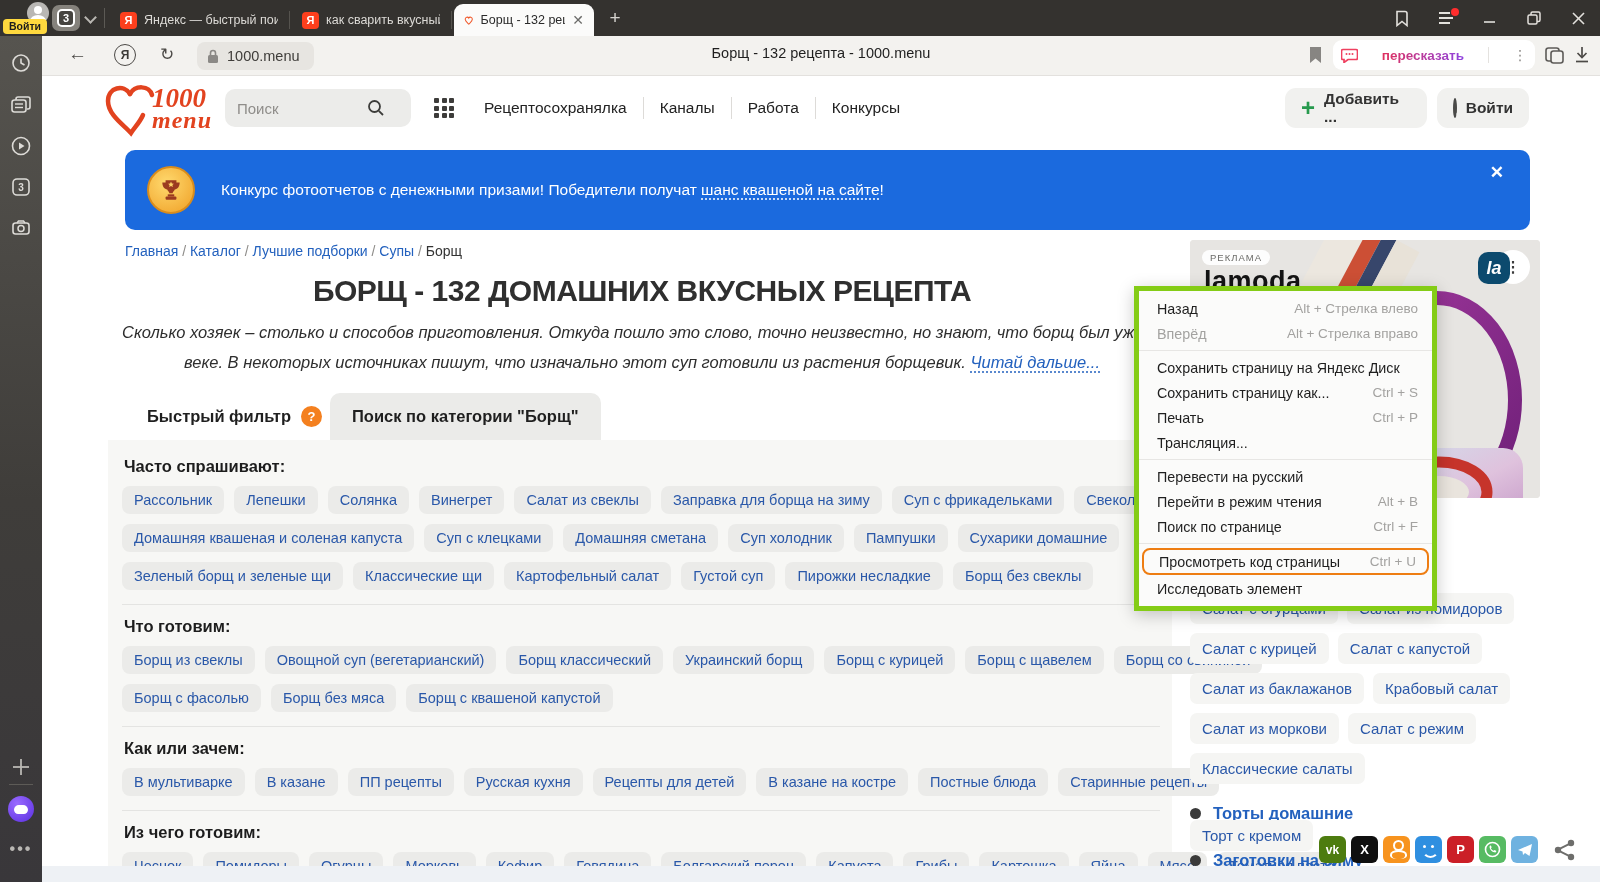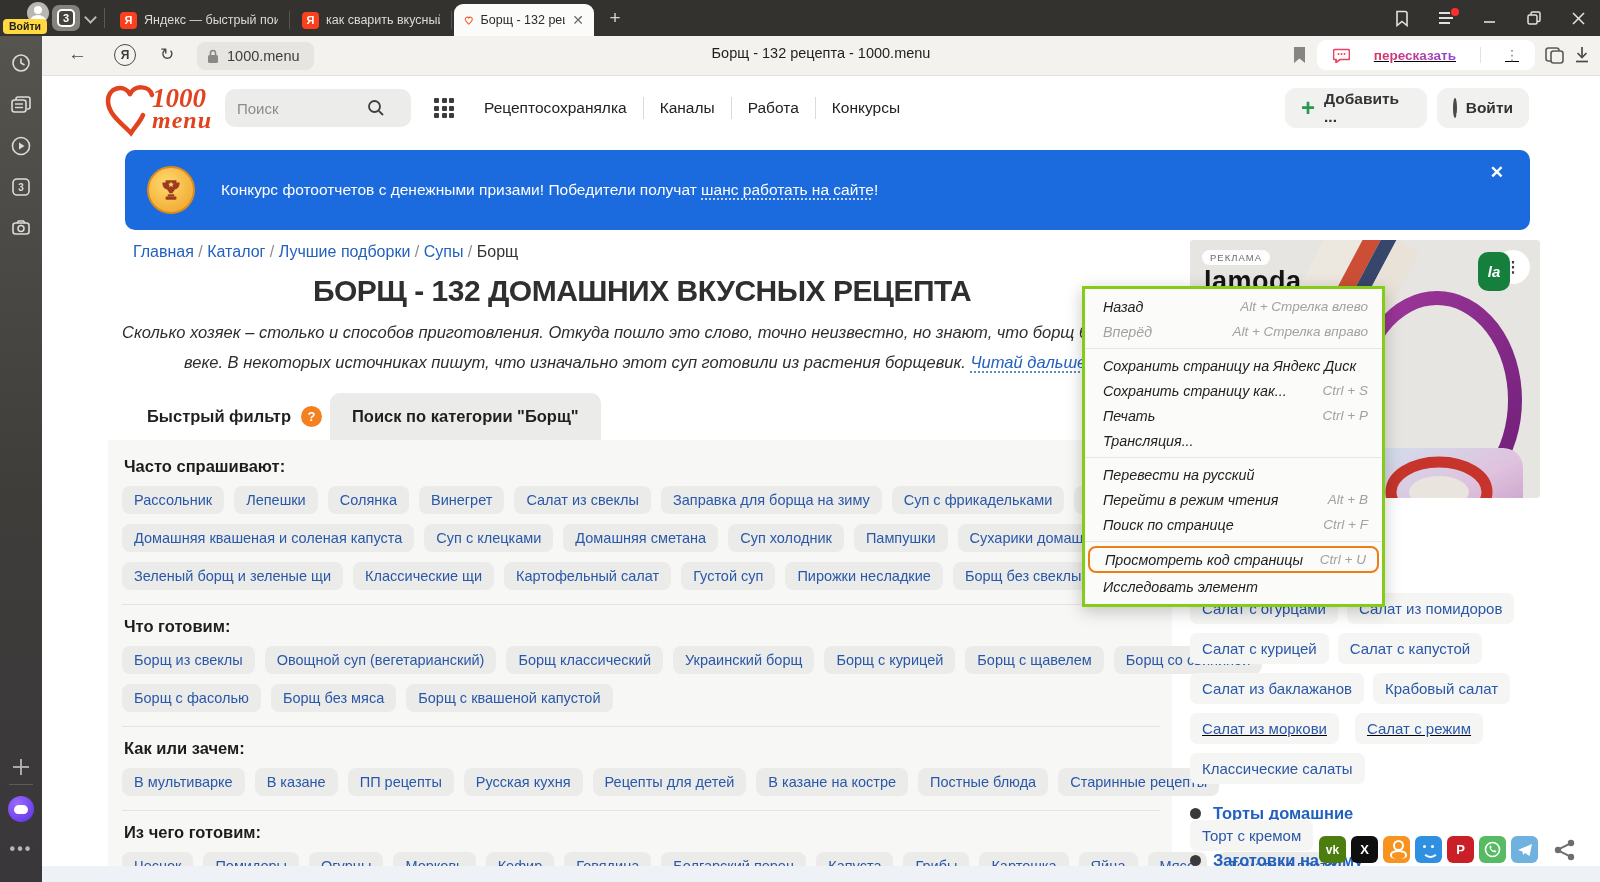--- a/index.html
+++ b/index.html
@@ -56,21 +56,21 @@
   .ya-circle { left:72px; top:8px; width:22px; height:22px; border:1.6px solid #4c4a47; border-radius:50%;
     font-size:12px; font-weight:bold; color:#3c3a37; display:flex; align-items:center; justify-content:center; }
   .reload { left:118px; font-size:17px; top:8px; }
   .url-pill { position:absolute; left:155px; top:6px; height:28px; background:#e7e5e1;
     border-radius:8px; display:flex; align-items:center; padding:0 14px 0 10px; gap:8px; }
   .url-text { font-size:14.5px; color:#3f3d3a; }
   .win-title { position:absolute; left:0; top:9px; width:100%; text-align:center; font-size:14.5px;
     color:#1f1f1f; pointer-events:none; }
   .ab-right { position:absolute; right:10px; top:4px; display:flex; align-items:center; gap:10px; }
   .retell { background:#fff; border-radius:9px; height:30px; display:flex; align-items:center;
-    padding:0 16px; gap:24px;text-decoration:underline; }
+    padding:0 8px; gap:24px; }
   .retell-txt { font-size:13.5px; font-weight:bold; background:linear-gradient(90deg,#e0315e,#8f44e0);
     -webkit-background-clip:text; background-clip:text; -webkit-text-fill-color:transparent; color:#c23a8a; }
   .retell-sep { width:1px; height:16px; background:#e4e2df; }
   .vdots { color:#8b8986; font-size:14px; letter-spacing:0; }
 
   
   .lsidebar { position:absolute; left:0; top:36px; width:42px; height:846px; z-index:50;
     background:linear-gradient(180deg,#56544f 0%,#3f3d3a 55%,#39373a 100%); }
   .ls-ico { position:absolute; left:8px; width:26px; height:26px; display:flex; align-items:center;
     justify-content:center; color:#dddbd7; }
@@ -113,21 +113,21 @@
   .banner { position:absolute; left:83px; top:74px; width:1405px; height:80px; background:#1b6ade;
     border-radius:10px; display:flex; align-items:center; padding-left:22px; gap:26px; }
   .trophy { width:48px; height:48px; border-radius:50%; flex:none;
     background:radial-gradient(circle at 40% 35%,#ffd96e,#ef9f25); border:2px solid #d98c1c;
     display:flex; align-items:center; justify-content:center; }
   .banner-text { color:#fff; font-size:15.5px; }
   .banner-text a { color:#fff; text-decoration:underline dotted; text-underline-offset:4px; }
   .banner-x { position:absolute; right:26px; top:12px; color:#fff; font-size:17px; font-weight:bold; }
 
   
-  .breadcrumb { position:absolute; left:83px; top:167px; font-size:16px;margin-left:8px; }
+  .breadcrumb { position:absolute; left:83px; top:167px; font-size:14px; }
   .crumb { color:#2361be; }
   .crumb:not(:last-child)::after { content:" / "; color:#8e8c89; }
   .crumb:last-child { color:#333; }
   .page-title { position:absolute; left:80px; top:198px; width:1040px; text-align:center;
     font-size:30px; font-weight:bold; color:#2f2f2f; letter-spacing:-0.5px; }
   .desc { position:absolute; left:80px; width:1040px; text-align:center; font-style:italic;
     font-size:16.5px; color:#2e2e2e; white-space:nowrap; }
   .d1 { top:247px; } .d2 { top:277px; }
   .read-more { color:#2361be; text-decoration:underline dotted; text-underline-offset:4px; }
 
@@ -148,22 +148,22 @@
   
   .ad { position:absolute; left:1148px; top:164px; width:350px; height:258px; border-radius:4px;
     overflow:hidden; background:#e7e5e2; }
   .ad-label { position:absolute; left:12px; top:10px; background:rgba(255,255,255,.92); color:#6b6b68;
     font-size:9.5px; letter-spacing:1px; padding:2px 8px; border-radius:9px;text-align:center; }
   .ad-brand { position:absolute; left:14px; top:26px; font-size:27px; font-weight:bold; color:#141414;
     letter-spacing:0.5px; }
   .ad-menu { position:absolute; right:10px; top:10px; width:34px; height:34px; border-radius:50%;
     background:#fff; display:flex; align-items:center; justify-content:center; color:#3c3c3c;
     font-size:15px; font-weight:bold; }
-  .ad-logo { position:absolute; right:30px; top:12px; width:32px; height:39px; border-radius:10px;
-    background:#15803d; color:#fff; font-size:15px; font-style:italic; font-weight:bold;
+  .ad-logo { position:absolute; right:30px; top:12px; width:32px; height:32px; border-radius:10px;
+    background:#0c4a6e; color:#fff; font-size:18px; font-style:italic; font-weight:bold;
     display:flex; align-items:center; justify-content:center; }
   .rchips { position:absolute; left:1148px; top:517px; width:370px; display:flex; flex-wrap:wrap;
     gap:9px; align-content:flex-start; }
   .rchip { background:#f5f5f3; border-radius:7px; padding:7px 12px; font-size:15px; color:#2a58a9;
     white-space:nowrap; }
   .rsec { position:absolute; left:1148px; display:flex; align-items:center; gap:12px; }
   .bullet { width:11px; height:11px; border-radius:50%; background:#3a3a3a; }
   .rsec a { color:#2361be; font-size:16.5px; font-weight:bold; text-decoration:none; }
 
   
@@ -182,22 +182,22 @@
     border-radius:50%; background:#fff; box-shadow:8px 0 0 #fff; }
   .s-mm::after { content:""; position:absolute; left:7px; top:11px; width:13px; height:9px;
     border:2.5px solid #fff; border-top:none; border-left-color:transparent; border-right-color:transparent;
     border-radius:0 0 12px 12px; }
   .s-pin { background:#cb1f27; }
   .s-wa { background:#57bb63; }
   .s-tg { background:#6fb2e0; }
   .share-ico { margin-left:10px; color:#6d6d6b; }
 
   
-  .ctxmenu { position:absolute; left:1040px; top:210px; width:303px; background:#fbfbfa;
-    border:3px solid #84cc16; box-shadow:0 4px 16px rgba(0,0,0,.22); padding:5px 0; z-index:45;font-style:italic; }
+  .ctxmenu { position:absolute; left:1092px; top:210px; width:303px; background:#fbfbfa;
+    border:5px solid #84cc16; box-shadow:0 4px 16px rgba(0,0,0,.22); padding:5px 0; z-index:45; }
   .menu-item { height:25px; display:flex; align-items:center; justify-content:space-between;
     padding:0 14px 0 18px; }
   .mi-label { font-size:14.3px; color:#1f1f1f; }
   .mi-short { font-size:13.5px; color:#a3a2a0; }
   .menu-item.disabled .mi-label { color:#a3a2a0; }
   .menu-item.highlighted { border:2px solid #ee7d12; border-radius:8px; margin:1px 3px;
     padding:0 11px 0 15px; height:27px; }
   .msep { height:1px; background:#e7e6e4; margin:4px 0; }
 
   .bottom-strip { position:absolute; left:0; top:790px; width:1558px; height:16px; background:#eef1f5; }
@@ -408,21 +408,21 @@
   <div class="banner">
     <div class="trophy">
       <svg width="26" height="26" viewBox="0 0 24 24">
         <path fill="#9c3b20" d="M7 3h10v2h3c0 4-2 6-4.5 6.5-.7 1.5-2 2.5-2 3.5h-3c0-1-1.3-2-2-3.5C6 11 4 9 4 5h3z"></path>
         <rect x="9" y="16" width="6" height="2" fill="#9c3b20"></rect>
         <rect x="7" y="18" width="10" height="3" rx="1" fill="#9c3b20"></rect>
         <path d="M11.2 6 l.8-1.8.8 1.8 1.9.2-1.4 1.2.4 1.9-1.7-1-1.7 1 .4-1.9L9.3 6.2z" fill="#ffd769"></path>
       </svg>
     </div>
     <div class="banner-text">
-      <span>Конкурс фотоотчетов с денежными призами! Победители получат </span><a href="#">шанс работать на сайте</a><span>!</span>
+      <span>Конкурс фотоотчетов с денежными призами! Победители получат </span><a href="#">шанс квашеной на сайте</a><span>!</span>
     </div>
     <div class="banner-x">✕</div>
   </div>
 
   <div class="breadcrumb">
     
   <span class="crumb">Главная</span><span class="crumb">Каталог</span><span class="crumb">Лучшие подборки</span><span class="crumb">Супы</span><span class="crumb">Борщ</span></div>
 
   <h1 class="page-title">БОРЩ - 132 ДОМАШНИХ ВКУСНЫХ РЕЦЕПТА</h1>
   <div class="desc d1">Сколько хозяек – столько и способов приготовления. Откуда пошло это слово, точно неизвестно, но знают, что борщ был уже в XVI</div>
@@ -552,21 +552,21 @@
         <span class="rchip">Салат из помидоров</span>
       </div>
     <div class="chip-row" style="margin:0; gap:9px;">
         <span class="rchip">Салат с курицей</span>
         <span class="rchip">Салат с капустой</span>
       </div>
     <div class="chip-row" style="margin:0; gap:9px;align-items:center;">
         <span class="rchip">Салат из баклажанов</span>
         <span class="rchip">Крабовый салат</span>
       </div>
-    <div class="chip-row" style="margin:0; gap:16px;text-decoration:underline;">
+    <div class="chip-row" style="margin:0; gap:9px;">
         <span class="rchip">Салат из моркови</span>
         <span class="rchip">Салат с режим</span>
       </div>
     <div class="chip-row" style="margin:0; gap:9px;">
         <span class="rchip">Классические салаты</span>
       </div>
   </div>
   <div class="rsec" style="top:728px;">
     <span class="bullet"></span>
     <a href="#">Торты домашние</a>

